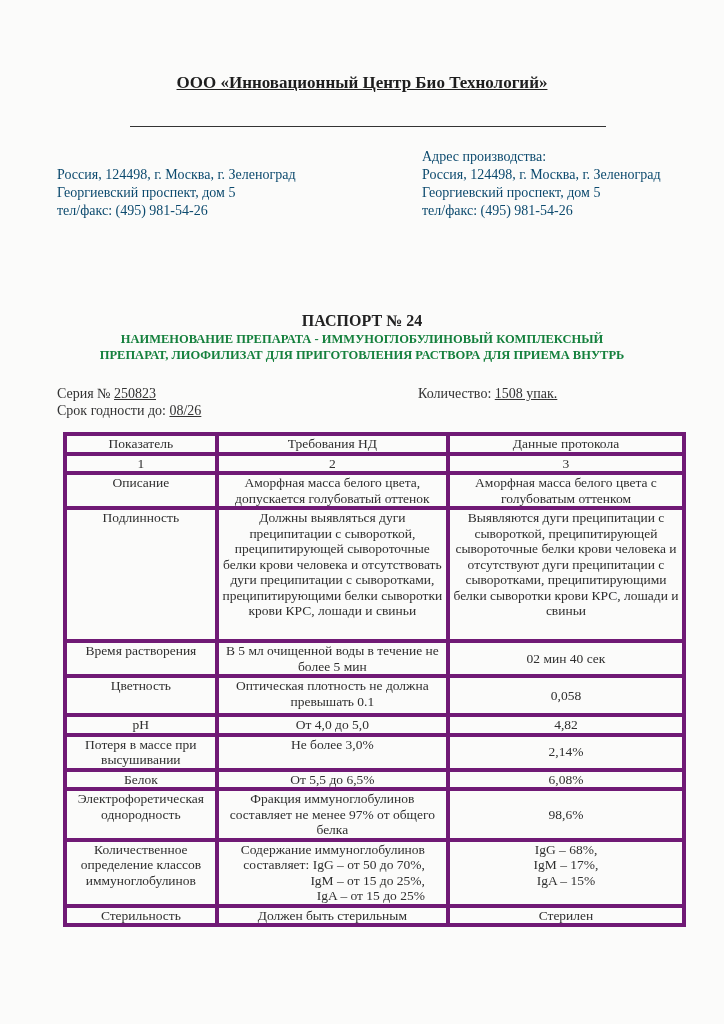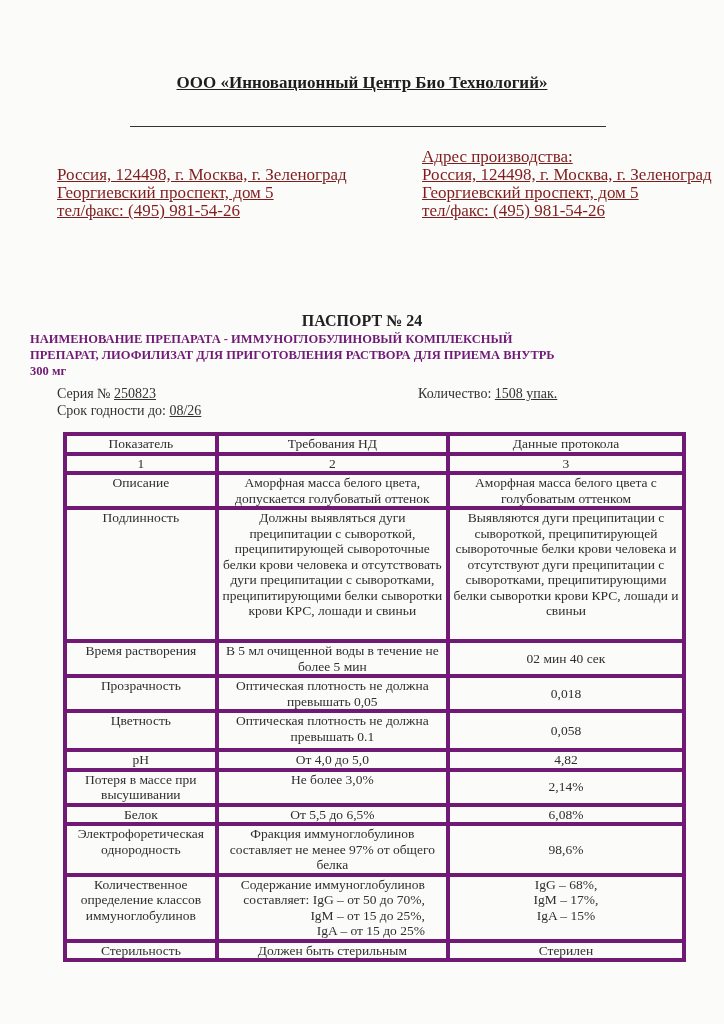--- a/index.html
+++ b/index.html
@@ -3,25 +3,25 @@
 <meta charset="utf-8">
 <style>
   html, body { margin:0; padding:0; }
   body {
     width:724px; height:1024px; background:#fbfbfa; position:relative; overflow:hidden;
     font-family:"Liberation Serif", "DejaVu Serif", serif; color:#2a2a2a;
   }
   .abs { position:absolute; }
   .company { left:0; width:724px; top:73px; text-align:center; font-weight:bold; font-size:17px; color:#1e1e1e;text-decoration:underline; }
   .rule { left:130px; top:126px; width:476px; height:1px; background:#333; }
-  .addr { font-size:17px; line-height:18px; color:#7f1d1d;text-decoration:underline; }
+  .addr { font-size:14px; line-height:18px; color:#0c4a6e; }
   .addr-left { left:57px; top:166px; }
   .addr-right { left:422px; top:148px; }
   .passport-title { left:0; width:724px; top:312px; text-align:center; font-weight:bold; font-size:16px; color:#222; }
-  .drug-name { left:30px; width:664px; top:331px; font-weight:bold; font-size:12.5px; line-height:16px; color:#701a75; }
+  .drug-name { left:30px; width:664px; top:331px; text-align:center; font-weight:bold; font-size:12.5px; line-height:16px; color:#15803d; }
   .meta { font-size:14px; line-height:17px; color:#333; }
   .meta u { text-decoration:underline; }
   .meta-left { left:57px; top:385px; }
   .meta-right { left:418px; top:385px; }
   table.spec {
     position:absolute; left:63px; top:432px; width:623px; border-collapse:collapse;
     font-size:13.5px; line-height:15.5px; color:#2f2f2f;
   }
   table.spec td, table.spec th {
     border:4px solid #701a75; text-align:center; vertical-align:top; padding:0 3px; font-weight:normal;
@@ -49,21 +49,20 @@
   <div>Адрес производства:</div>
   <div>Россия, 124498, г. Москва, г. Зеленоград</div>
   <div>Георгиевский проспект, дом 5</div>
   <div>тел/факс: (495) 981-54-26</div>
 </div>
 
 <div class="abs passport-title">ПАСПОРТ № 24</div>
 <div class="abs drug-name">
   <div>НАИМЕНОВАНИЕ ПРЕПАРАТА - ИММУНОГЛОБУЛИНОВЫЙ КОМПЛЕКСНЫЙ</div>
   <div>ПРЕПАРАТ, ЛИОФИЛИЗАТ ДЛЯ ПРИГОТОВЛЕНИЯ РАСТВОРА ДЛЯ ПРИЕМА ВНУТРЬ</div>
-  <div>300 мг</div>
 </div>
 
 <div class="abs meta meta-left">
   <div><span>Серия № </span><u>250823</u></div>
   <div><span>Срок годности до: </span><u>08/26</u></div>
 </div>
 
 <div class="abs meta meta-right">
   <div><span>Количество: </span><u>1508 упак.</u></div>
 </div>
@@ -92,25 +91,20 @@
   </tr>
   <tr style="height:133px">
     <td>Подлинность</td>
     <td>Должны выявляться дуги преципитации с сывороткой, преципитирующей сывороточные белки крови человека и отсутствовать дуги преципитации с сыворотками, преципитирующими белки сыворотки крови КРС, лошади и свиньи</td>
     <td>Выявляются дуги преципитации с сывороткой, преципитирующей сывороточные белки крови человека и отсутствуют дуги преципитации с сыворотками, преципитирующими белки сыворотки крови КРС, лошади и свиньи</td>
   </tr>
   <tr style="height:34px">
     <td>Время растворения</td>
     <td>В 5 мл очищенной воды в течение не более 5 мин</td>
     <td class="mid">02 мин 40 сек</td>
-  </tr>
-  <tr style="height:33px">
-    <td>Прозрачность</td>
-    <td>Оптическая плотность не должна превышать 0,05</td>
-    <td class="mid">0,018</td>
   </tr>
   <tr style="height:39px">
     <td>Цветность</td>
     <td>Оптическая плотность не должна превышать 0.1</td>
     <td class="mid">0,058</td>
   </tr>
   <tr style="height:17px">
     <td>pH</td>
     <td>От 4,0 до 5,0</td>
     <td>4,82</td>

